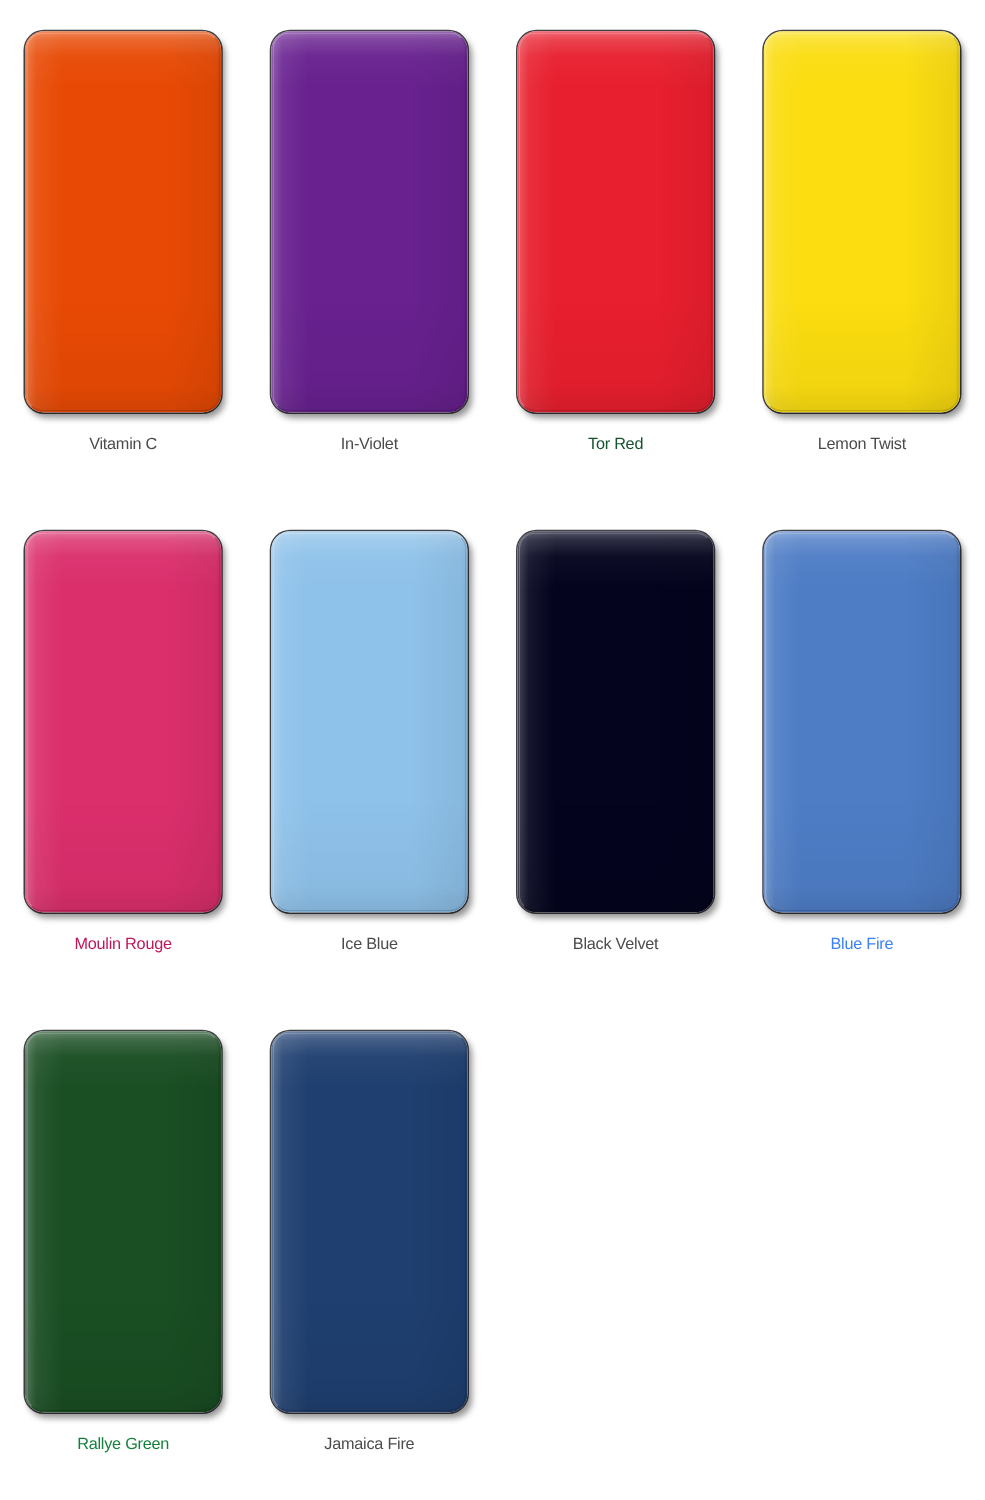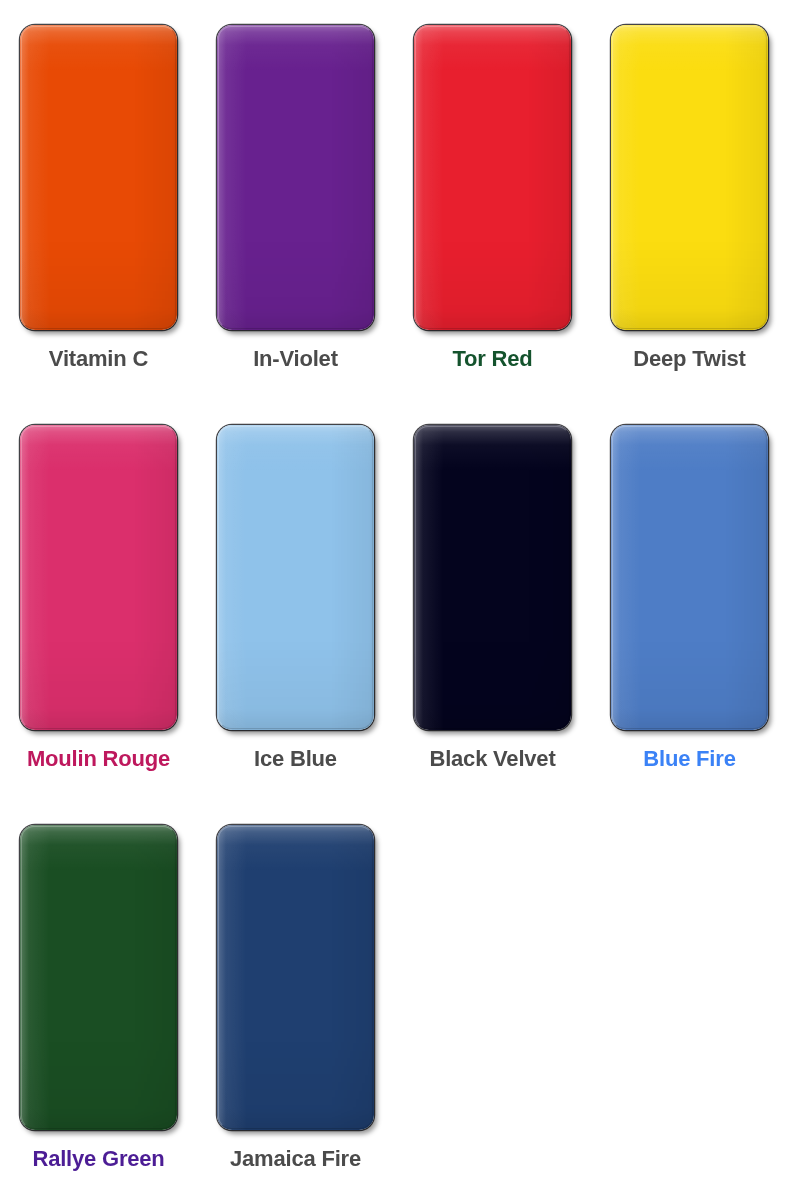--- a/index.html
+++ b/index.html
@@ -101,22 +101,22 @@
     inset: 1px;
     border-radius: 13px;
     border: 1px solid rgba(255,255,255,0.22);
     border-right-color: rgba(0,0,0,0.10);
     border-bottom-color: rgba(0,0,0,0.14);
     pointer-events: none;
   }
 
   .swatch-label {
     margin-top: 18px;
-    font-size: 22px;
-    font-weight: bold;
+    font-size: 13px;
+    font-weight: normal;
     color: #4b4b4b;
     letter-spacing: -0.2px;
     text-align: center;
     white-space: nowrap;
     line-height: 1;
   }
 </style>
 </head>
 <body style="background-color: rgb(255, 255, 255);">
 
@@ -158,21 +158,21 @@
     </div>
 
     <div class="swatch-cell">
       <div class="chip-wrap">
         <div class="chip">
           <div class="chip-fill" style="background-color: rgb(251, 221, 16);"></div>
           <div class="chip-gloss"></div>
           <div class="chip-rim"></div>
         </div>
       </div>
-      <div class="swatch-label" style="color: rgb(75, 75, 75);">Deep Twist</div>
+      <div class="swatch-label" style="color: rgb(75, 75, 75);">Lemon Twist</div>
     </div>
 
     <div class="swatch-cell">
       <div class="chip-wrap">
         <div class="chip">
           <div class="chip-fill" style="background-color: rgb(219, 47, 108);"></div>
           <div class="chip-gloss"></div>
           <div class="chip-rim"></div>
         </div>
       </div>
@@ -214,21 +214,21 @@
     </div>
 
     <div class="swatch-cell">
       <div class="chip-wrap">
         <div class="chip">
           <div class="chip-fill" style="background-color: rgb(26, 78, 35);"></div>
           <div class="chip-gloss"></div>
           <div class="chip-rim"></div>
         </div>
       </div>
-      <div class="swatch-label" style="color: #4c1d95;">Rallye Green</div>
+      <div class="swatch-label" style="color: #15803d;">Rallye Green</div>
     </div>
 
     <div class="swatch-cell">
       <div class="chip-wrap">
         <div class="chip">
           <div class="chip-fill" style="background-color: rgb(31, 63, 112);"></div>
           <div class="chip-gloss"></div>
           <div class="chip-rim"></div>
         </div>
       </div>

